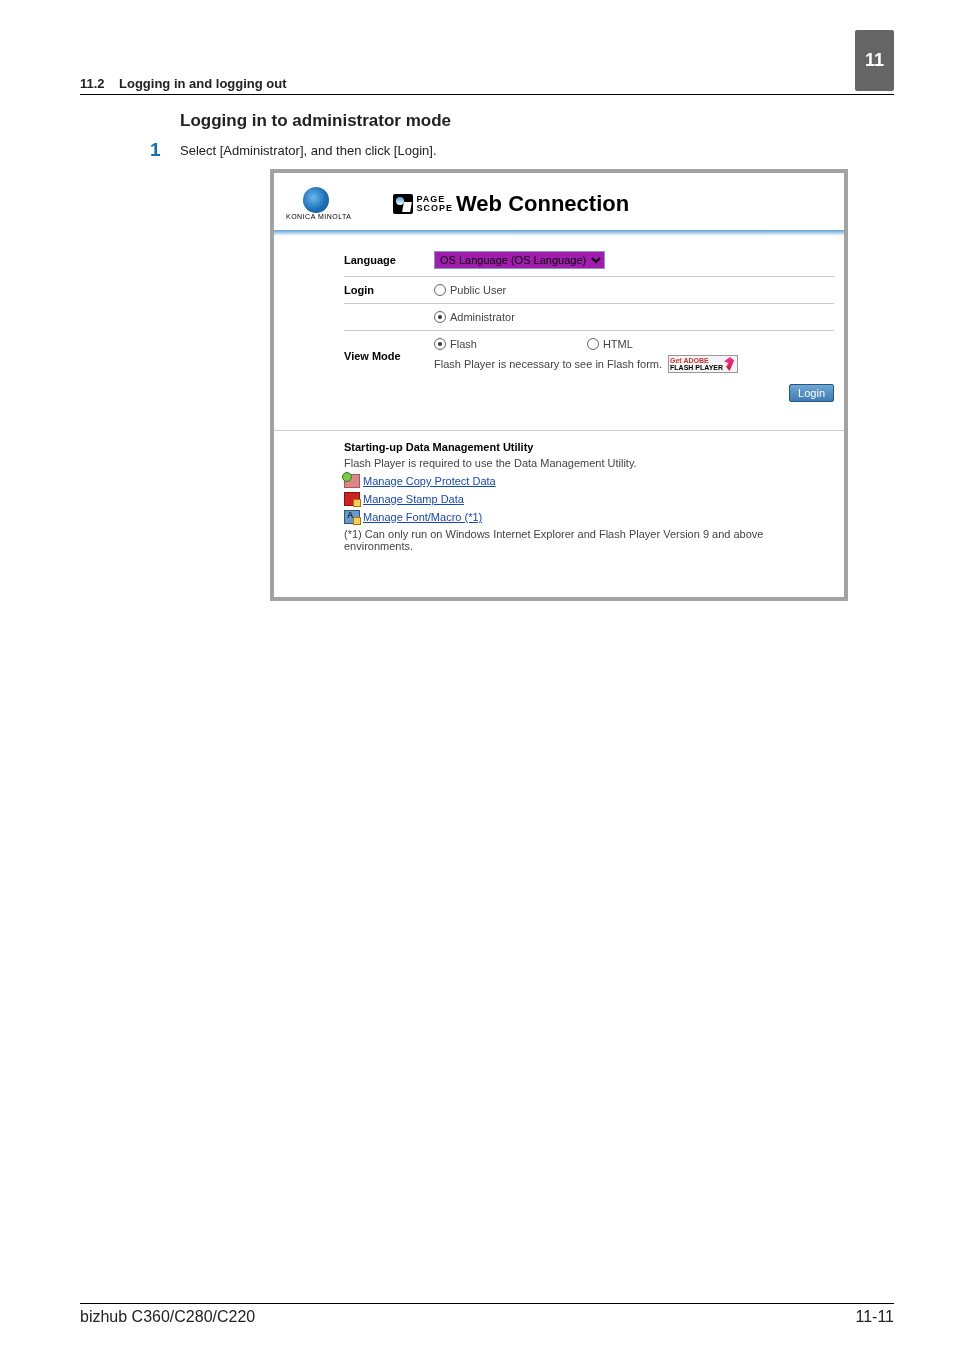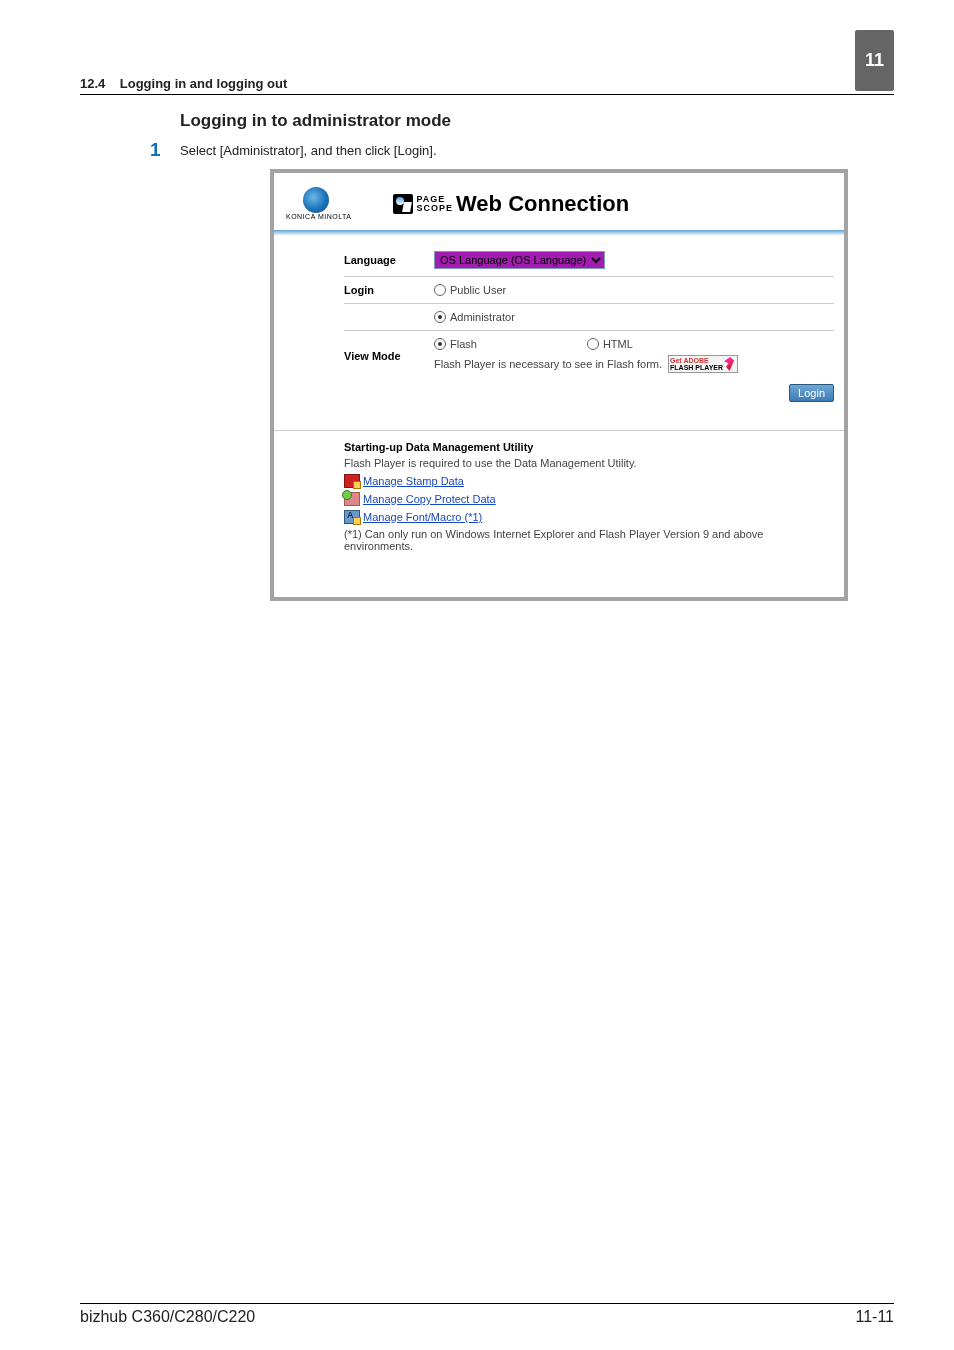--- a/index.html
+++ b/index.html
@@ -277,21 +277,21 @@
     font-size: 16px;
   }
 </style>
 </head>
 <body>
 
 <div class="page">
 
   <div class="header-line">
     <div class="header-left">
-      <span>12.4</span>
+      <span>11.2</span>
       &nbsp;&nbsp;
       <span>Logging in and logging out</span>
     </div>
     <div class="header-tab">11</div>
   </div>
 
   <div class="h2">Logging in to administrator mode</div>
 
   <div class="step-row">
     <div class="step-num">1</div>
@@ -367,26 +367,26 @@
         <div class="login-btn">Login</div>
       </div>
     </div>
 
     <div class="divider"></div>
 
     <div class="dmu">
       <div class="dmu-title">Starting-up Data Management Utility</div>
       <div class="dmu-line">Flash Player is required to use the Data Management Utility.</div>
       <div><a class="dmu-link">
+            <span class="mini-ico ico-copy"></span>
+            <span>Manage Copy Protect Data</span>
+          </a></div>
+      <div><a class="dmu-link">
             <span class="mini-ico ico-stamp"></span>
             <span>Manage Stamp Data</span>
-          </a></div>
-      <div><a class="dmu-link">
-            <span class="mini-ico ico-copy"></span>
-            <span>Manage Copy Protect Data</span>
           </a></div>
       <div><a class="dmu-link">
             <span class="mini-ico ico-font"></span>
             <span>Manage Font/Macro (*1)</span>
           </a></div>
       <div class="dmu-line">(*1) Can only run on Windows Internet Explorer and Flash Player Version 9 and above environments.</div>
     </div>
   </div>
 
   <div class="footer">

